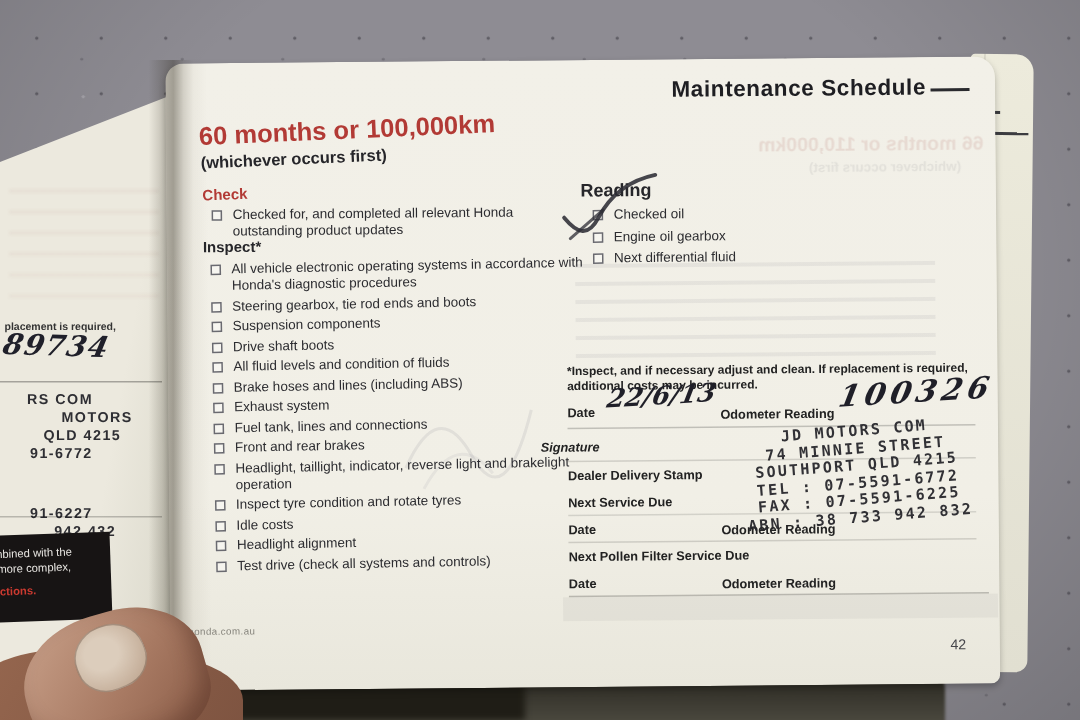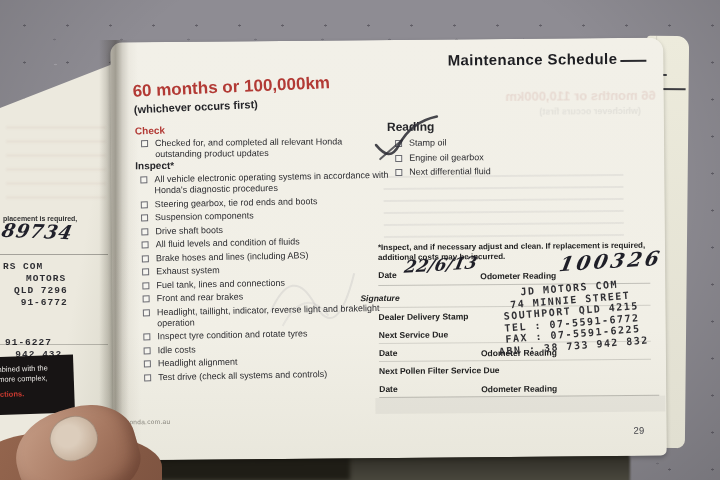--- a/index.html
+++ b/index.html
@@ -42,26 +42,26 @@
     border-radius:46% 44% 34% 46%;transform:rotate(-16deg);
     box-shadow:inset -6px -8px 14px rgba(60,30,20,.35);}
   .nail{position:absolute;left:38px;top:8px;width:46px;height:42px;
     background:radial-gradient(ellipse at 40% 40%, #dccdbc 30%, #c3ac97 80%);
     border-radius:48% 48% 44% 44%;border:1px solid rgba(90,60,45,.35);transform:rotate(-6deg);}
   
   .lp-note{position:absolute;left:3px;top:155px;font-size:7px;font-weight:bold;color:#333;}
   .lp-hand{position:absolute;left:2px;top:160px;font-family:"DejaVu Serif",serif;font-style:italic;font-weight:bold;
     font-size:19px;color:#20202a;transform:skewX(-10deg) rotate(2deg);letter-spacing:1px;}
   .lp-line1{position:absolute;left:0;top:194px;width:108px;height:1px;background:rgba(0,0,0,.30);}
-  .lp-frags{position:absolute;left:0;top:201px;font-family:Liberation Mono, monospace;font-weight:bold;
+  .lp-frags{position:absolute;left:15px;top:201px;font-family:Liberation Sans, sans-serif;font-weight:bold;
     font-size:9.5px;line-height:12px;color:#2e2e33;letter-spacing:1px;}
   .lp-frags div:nth-child(1){margin-left:3px;}
   .lp-frags div:nth-child(2){margin-left:26px;}
   .lp-frags div:nth-child(3){margin-left:14px;}
-  .lp-frags div:nth-child(4){margin-left:20px;text-align:right;}
+  .lp-frags div:nth-child(4){margin-left:5px;}
   .lp-frags div:nth-child(5){margin-left:5px;margin-top:28px;}
   .lp-frags div:nth-child(6){margin-left:10px;text-align:center;}
   .lp-line2{position:absolute;left:0;top:284px;width:108px;height:1px;background:rgba(0,0,0,.22);}
   .lp-box{position:absolute;left:-16px;top:296px;width:90px;height:58px;background:#171414;transform:rotate(-2deg);
     color:#e8e6e2;font-size:7.5px;line-height:9.5px;padding:8px 4px 0 4px;box-sizing:border-box;}
   .lp-box .hl{margin-top:6px;font-weight:bold;}
   .lp-ghost{position:absolute;left:6px;top:66px;width:100px;height:80px;opacity:.55;filter:blur(1px);
     background:repeating-linear-gradient(to bottom, rgba(150,90,80,.10) 0 3px, transparent 3px 14px);}
   
   .rp-header{position:absolute;left:330px;top:12px;width:206px;text-align:right;font-size:15px;font-weight:bold;
@@ -113,21 +113,21 @@
   </div>
 
   <div class="book-left">
     <div class="lp-ghost"></div>
     <div class="lp-note">placement is required,</div>
     <div class="lp-hand">89734</div>
     <div class="lp-line1"></div>
     <div class="lp-frags">
       <div>RS COM</div>
       <div>MOTORS</div>
-      <div>QLD 7296</div>
+      <div>QLD 4215</div>
       <div>91-6772</div>
       <div>91-6227</div>
       <div>942 432</div>
     </div>
     <div class="lp-line2"></div>
     <div class="lp-box">
       <div>combined with the</div>
       <div>ne more complex,</div>
       <div class="hl" style="color:#cc3a30;">functions.</div>
     </div>
@@ -215,21 +215,21 @@
 
     <svg class="scribble-svg" width="100" height="90">
       <path d="M8 66 Q 30 18 52 58 T 92 28" stroke="rgba(70,70,95,.16)" stroke-width="2" fill="none"></path>
       <path d="M20 80 Q 42 40 66 70" stroke="rgba(70,70,95,.12)" stroke-width="2" fill="none"></path>
     </svg>
 
     <div class="replace-label">Reading</div>
     <div class="replace-list">
       <div class="item">
           <span class="cb"></span>
-          <span>Stamp oil</span>
+          <span>Checked oil</span>
         </div>
       <div class="item">
           <span class="cb"></span>
           <span>Engine oil gearbox</span>
         </div>
       <div class="item">
           <span class="cb"></span>
           <span>Next differential fluid</span>
         </div>
     </div>
@@ -271,21 +271,21 @@
     <div class="stamp">
       <div>JD MOTORS COM</div>
       <div>74 MINNIE STREET</div>
       <div>SOUTHPORT QLD 4215</div>
       <div>TEL : 07-5591-6772</div>
       <div>FAX : 07-5591-6225</div>
       <div>ABN : 38 733 942 832</div>
     </div>
 
     <div class="rp-url">honda.com.au</div>
-    <div class="rp-pagenum">29</div>
+    <div class="rp-pagenum">42</div>
   </div>
 
   <div class="gutter"></div>
 
   <div class="hand-base"></div>
   <div class="thumb">
     <div class="nail"></div>
   </div>
 
 </div>

